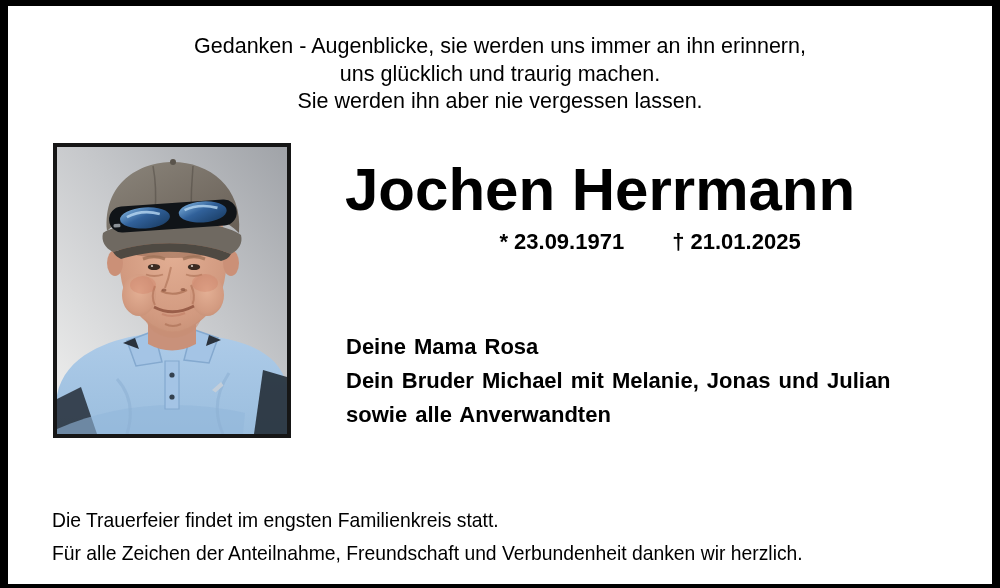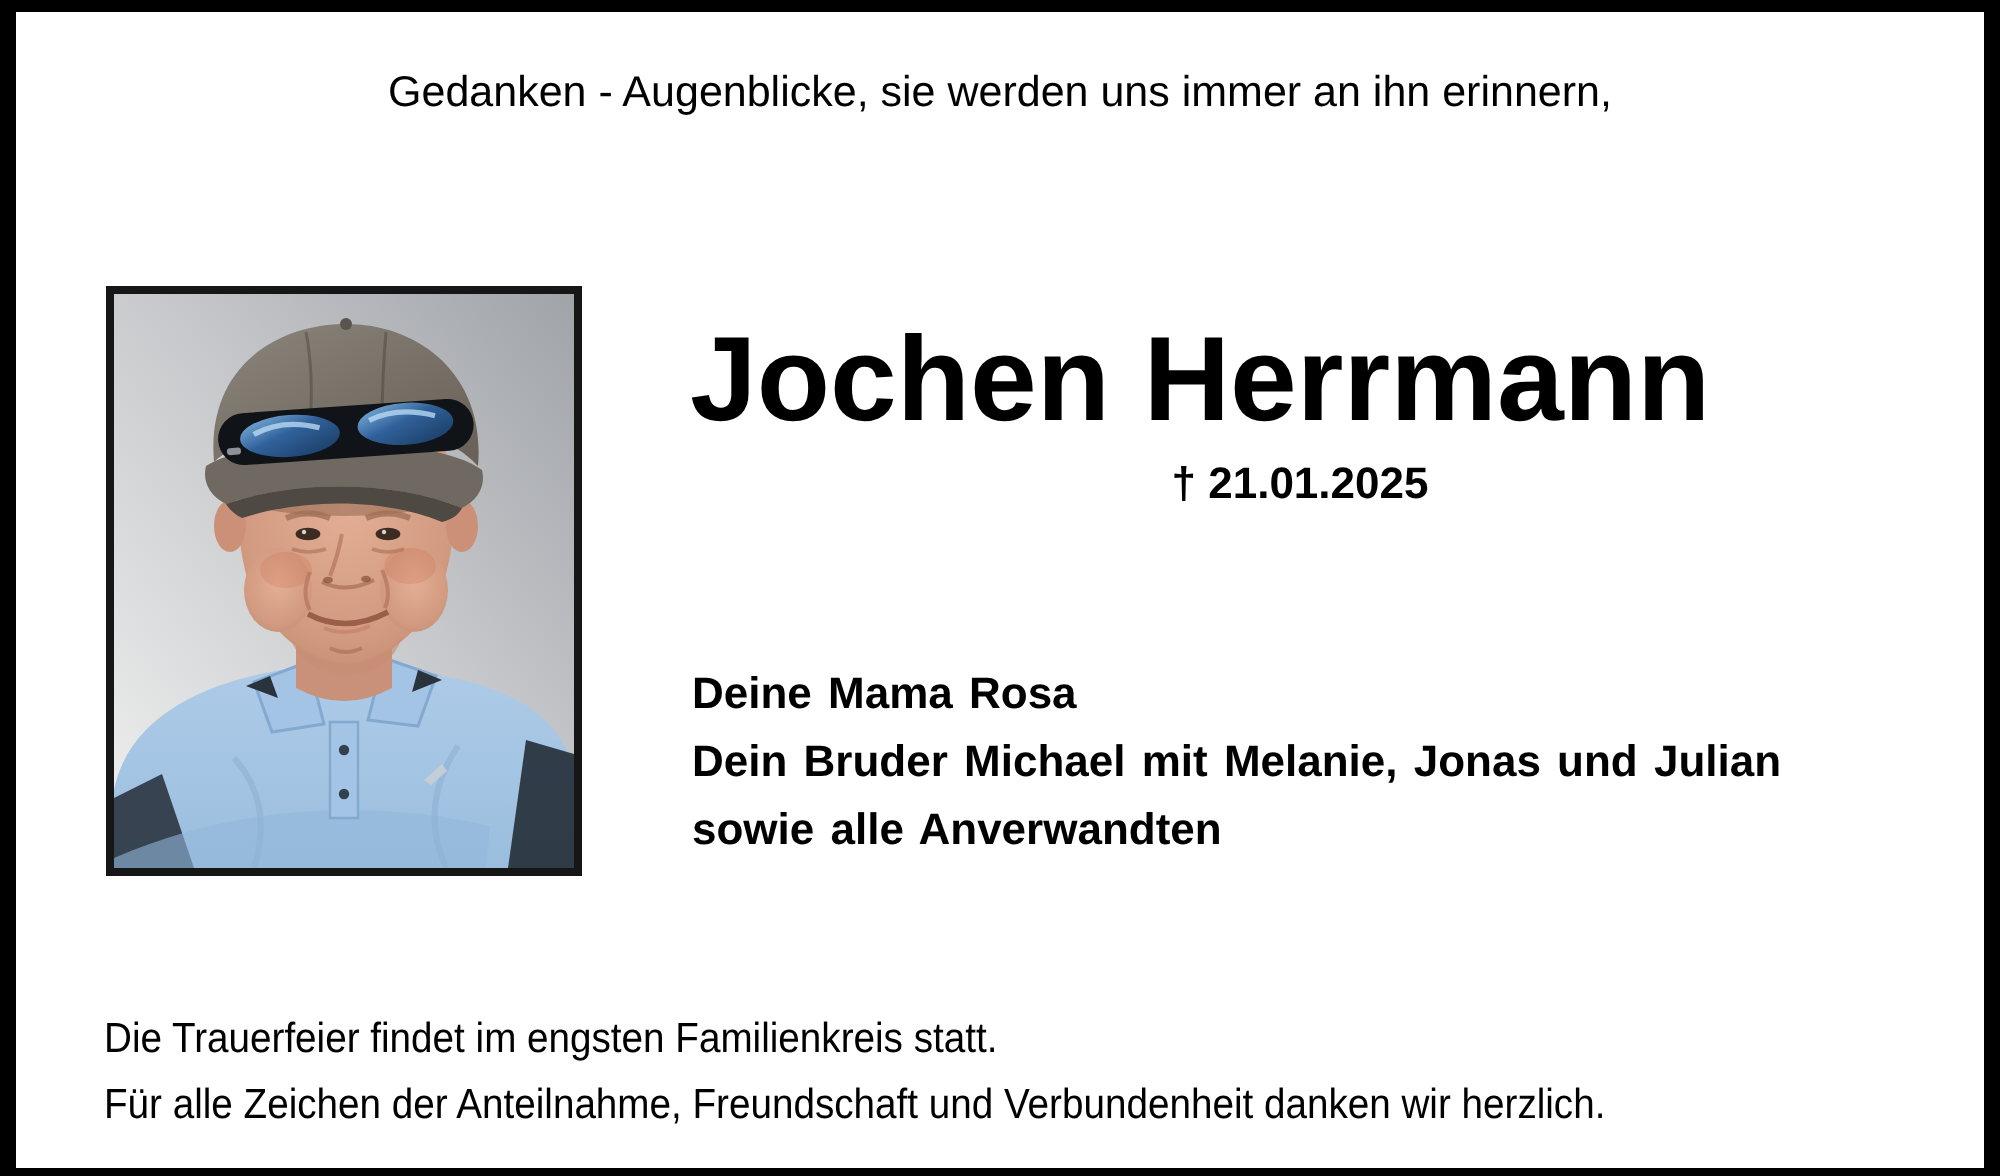--- a/index.html
+++ b/index.html
@@ -51,20 +51,22 @@
 </style>
 </head>
 <body>
 
 <div class="page">
 
   <div class="page-border"></div>
 
   <div class="epigraph">
     <div>Gedanken - Augenblicke, sie werden uns immer an ihn erinnern,</div>
+    <div>uns glücklich und traurig machen.</div>
+    <div>Sie werden ihn aber nie vergessen lassen.</div>
   </div>
 
   <div class="photo-frame">
     <svg viewBox="0 0 230 287" xmlns="http://www.w3.org/2000/svg">
       <defs>
         <linearGradient id="bgGrad" x1="0" y1="1" x2="1" y2="0">
           <stop offset="0" stop-color="#f1f1f0"></stop>
           <stop offset="0.55" stop-color="#c6c8cb"></stop>
           <stop offset="1" stop-color="#a0a3a8"></stop>
         </linearGradient>
@@ -168,20 +170,21 @@
         <path d="M 70,67 Q 85,60 103,66" stroke="#b8d8f2" stroke-width="2.6" fill="none" opacity="0.8"></path>
         <path d="M 128,64 Q 143,58 161,64" stroke="#b8d8f2" stroke-width="2.6" fill="none" opacity="0.8"></path>
         <rect x="56" y="73" width="7" height="3.5" rx="1.5" fill="#9aa0a6" opacity="0.9"></rect>
       </g>
     </svg>
   </div>
 
   <div class="name">Jochen Herrmann</div>
 
   <div class="dates">
+    <span>* 23.09.1971</span>
     <span>† 21.01.2025</span>
   </div>
 
 
   <div class="mourners">
     <div>Deine Mama Rosa</div>
     <div>Dein Bruder Michael mit Melanie, Jonas und Julian</div>
     <div>sowie alle Anverwandten</div>
   </div>
 

